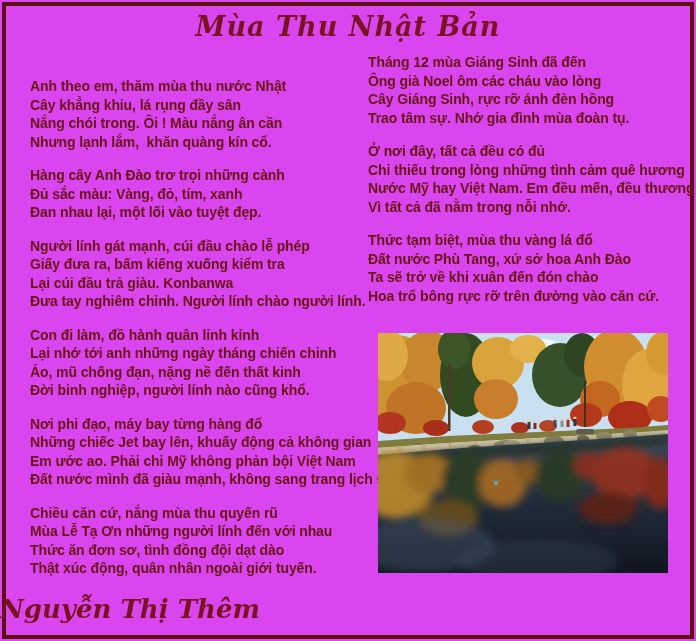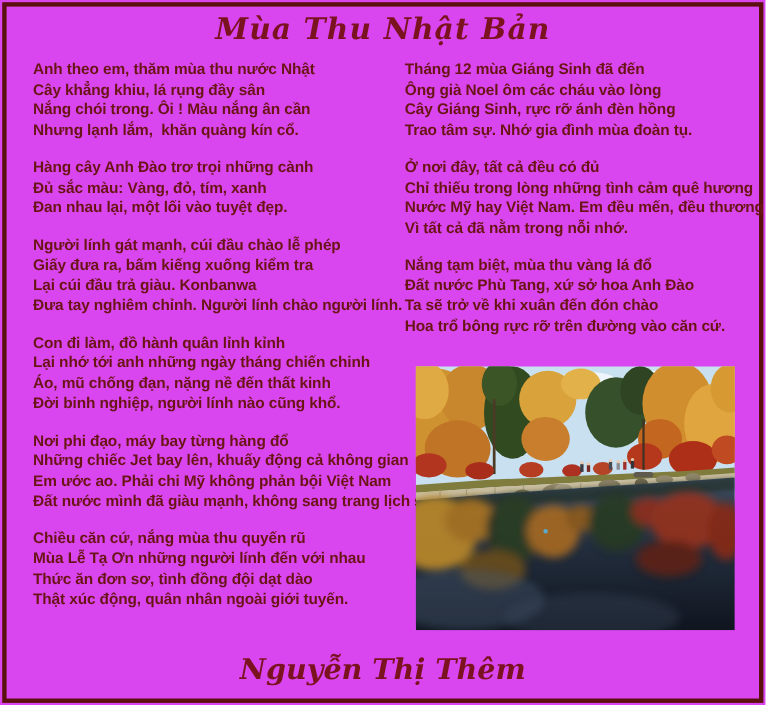--- a/index.html
+++ b/index.html
@@ -11,30 +11,30 @@
     position:absolute;left:2px;top:2px;right:2px;bottom:2px;
     border:4px solid #5c0f0f;pointer-events:none;
   }
   .title{
     position:absolute;top:11px;left:0;width:100%;margin:0;text-align:center;
     font-family:"DejaVu Serif","Liberation Serif",serif;
     font-style:italic;font-weight:bold;font-size:27px;letter-spacing:1px;
     color:#7a1220;
   }
   .col{position:absolute;top:53px;}
-  .col-left{left:30px;}
+  .col-left{left:30px;margin-top:24px;}
   .col-right{left:368px;}
   .stanza{margin:0 0 15px 0;}
   .line{
     font-size:14px;font-weight:bold;line-height:18.5px;
     color:#6a1515;white-space:pre;letter-spacing:-0.1px;
   }
   .photo{position:absolute;left:378px;top:333px;width:290px;height:240px;display:block;}
   .signature{
-    position:absolute;top:594px;left:0;width:100%;text-align:center;
+    position:absolute;top:594px;left:0;width:100%;text-align:left;
     font-family:"DejaVu Serif","Liberation Serif",serif;
     font-style:italic;font-weight:bold;font-size:26px;color:#7a1220;
   }
 </style>
 </head>
 <body>
 
 <div class="page">
   <div class="frame"></div>
 
@@ -85,21 +85,21 @@
       <div class="line">Cây Giáng Sinh, rực rỡ ánh đèn hồng</div>
       <div class="line">Trao tâm sự. Nhớ gia đình mùa đoàn tụ.</div>
     </div>
     <div class="stanza">
       <div class="line">Ở nơi đây, tất cả đều có đủ</div>
       <div class="line">Chỉ thiếu trong lòng những tình cảm quê hương</div>
       <div class="line">Nước Mỹ hay Việt Nam. Em đều mến, đều thương</div>
       <div class="line">Vì tất cả đã nằm trong nỗi nhớ.</div>
     </div>
     <div class="stanza">
-      <div class="line">Nắng tạm biệt, mùa thu vàng lá đổ</div>
+      <div class="line">Thức tạm biệt, mùa thu vàng lá đổ</div>
       <div class="line">Đất nước Phù Tang, xứ sở hoa Anh Đào</div>
       <div class="line">Ta sẽ trở về khi xuân đến đón chào</div>
       <div class="line">Hoa trổ bông rực rỡ trên đường vào căn cứ.</div>
     </div>
   </div>
 
   <svg class="photo" viewBox="0 0 290 240" preserveAspectRatio="none" xmlns="http://www.w3.org/2000/svg">
     <defs>
       <linearGradient id="waterG" x1="0" y1="0" x2="0" y2="1">
         <stop offset="0" stop-color="#3e4d60"></stop>

